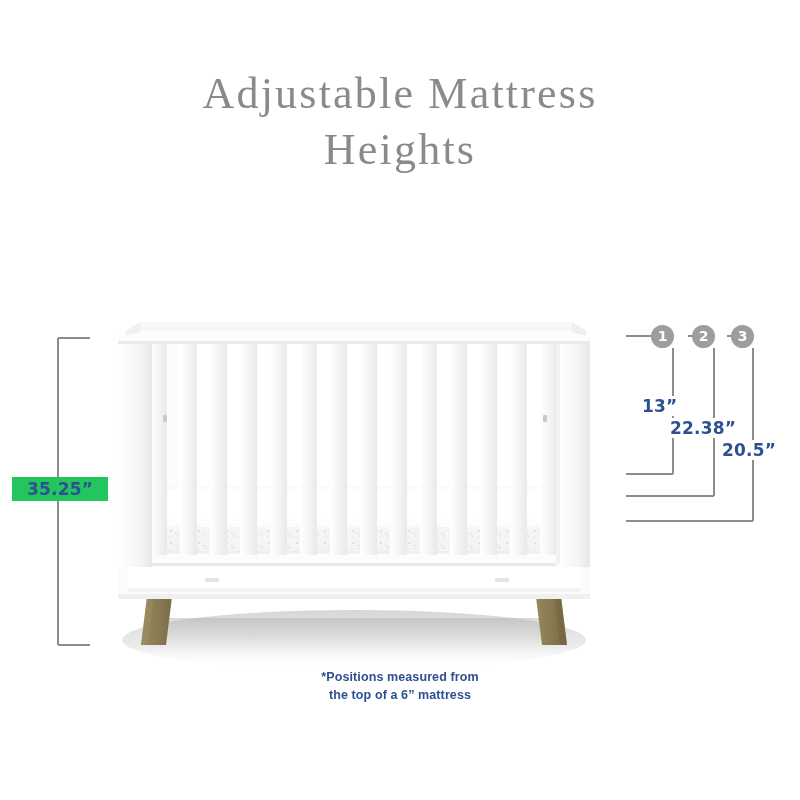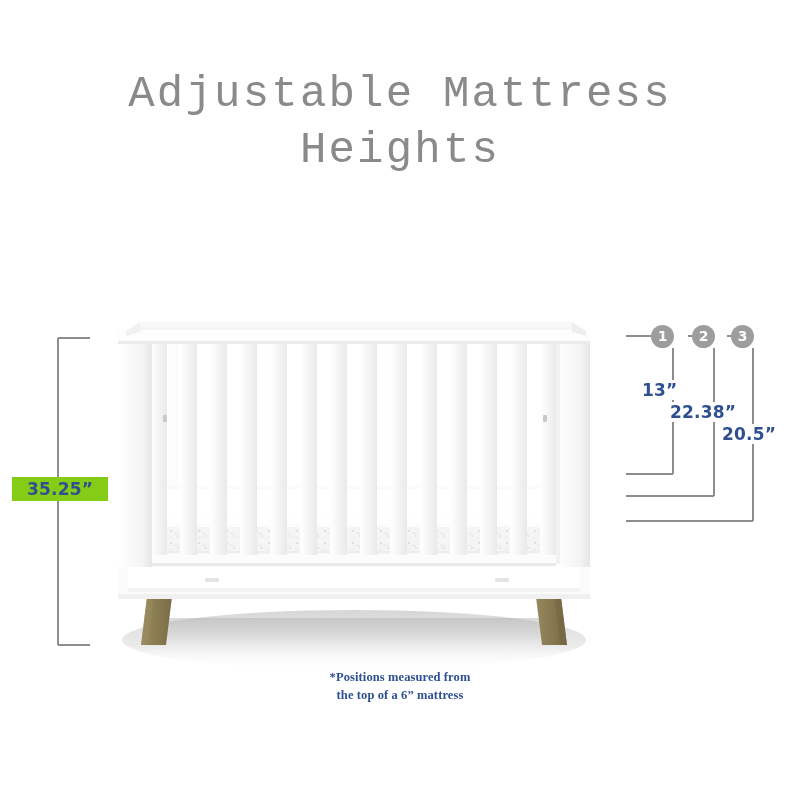--- a/index.html
+++ b/index.html
@@ -20,21 +20,21 @@
   }
 
   
   #title {
     position: absolute;
     left: 0;
     top: 66px;
     width: 800px;
     text-align: center;
     color: #8a8a8a;
-    font-family: Liberation Mono, monospace;
+    font-family: Liberation Serif, serif;
     font-size: 44px;
     font-weight: 300;
     line-height: 1.28;
     letter-spacing: 2.2px;
     white-space: pre-line;
   }
 
   
   #crib {
     position: absolute;
@@ -56,21 +56,21 @@
     position: absolute;
     left: 12px;
     top: 477px;
     width: 96px;
     text-align: center;
     color: #2e5090;
     font-family: "DejaVu Sans", sans-serif;
     font-size: 17px;
     font-weight: bold;
     letter-spacing: 0.2px;
-    background: #84cc16;
+    background: #22c55e;
     padding: 2px 0;
   }
 
   
   #callouts {
     position: absolute;
     left: 600px;
     top: 300px;
     width: 200px;
     height: 260px;
@@ -91,31 +91,32 @@
   .cal-label {
     position: absolute;
     color: #2e5090;
     font-family: "DejaVu Sans", sans-serif;
     font-size: 17px;
     font-weight: bold;
     letter-spacing: 0.2px;
     white-space: nowrap;
     background: #ffffff;
     padding: 0 2px;
+    margin-top: 16px;
   }
 
   
   #footnote {
     position: absolute;
     left: 200px;
     top: 669px;
     width: 400px;
     text-align: center;
     color: #2e5090;
-    font-family: Liberation Serif, serif;
+    font-family: Liberation Sans, sans-serif;
     font-size: 12.5px;
     font-weight: bold;
     line-height: 1.42;
     letter-spacing: 0.1px;
     white-space: pre-line;
   }
 </style>
 </head>
 <body>
 

